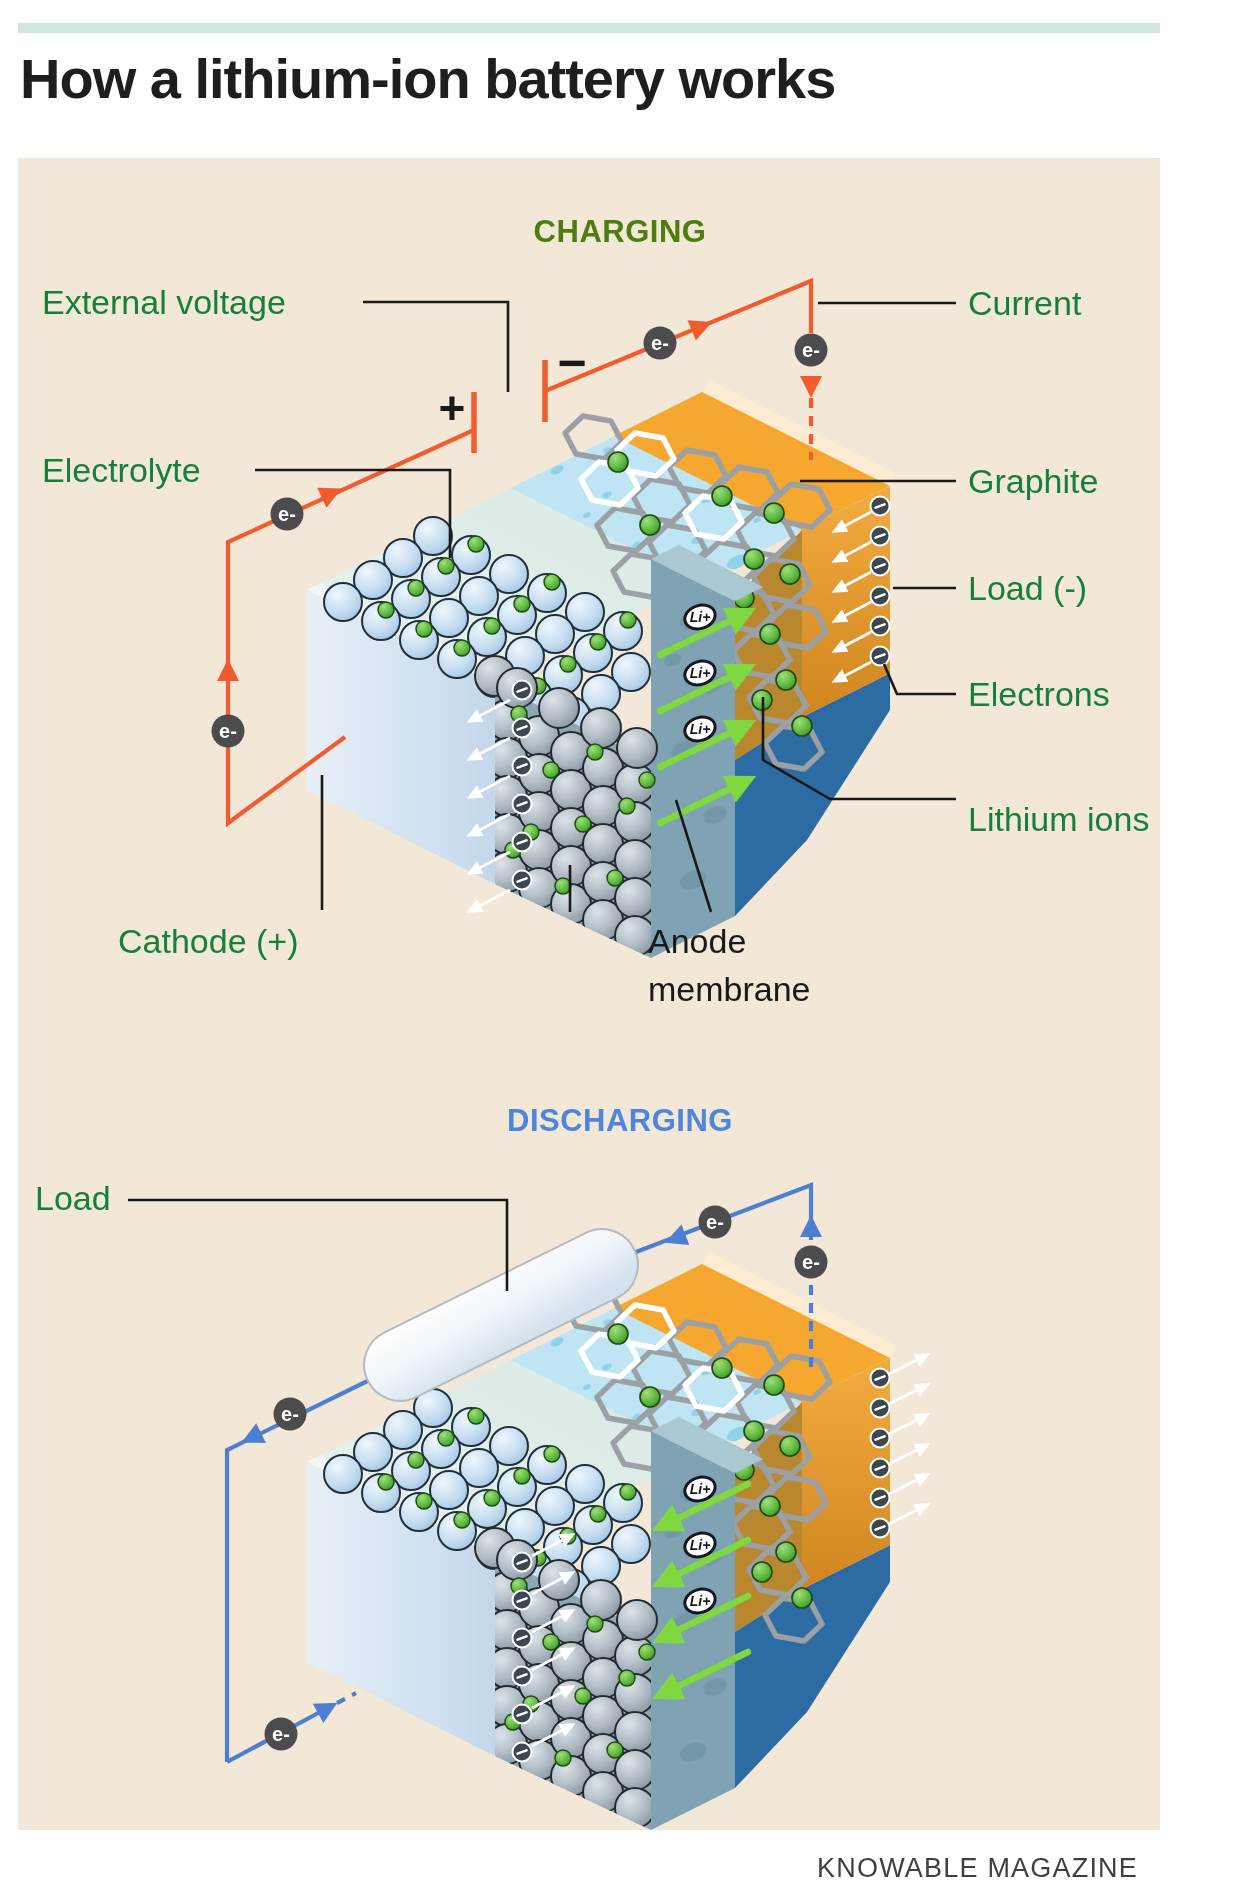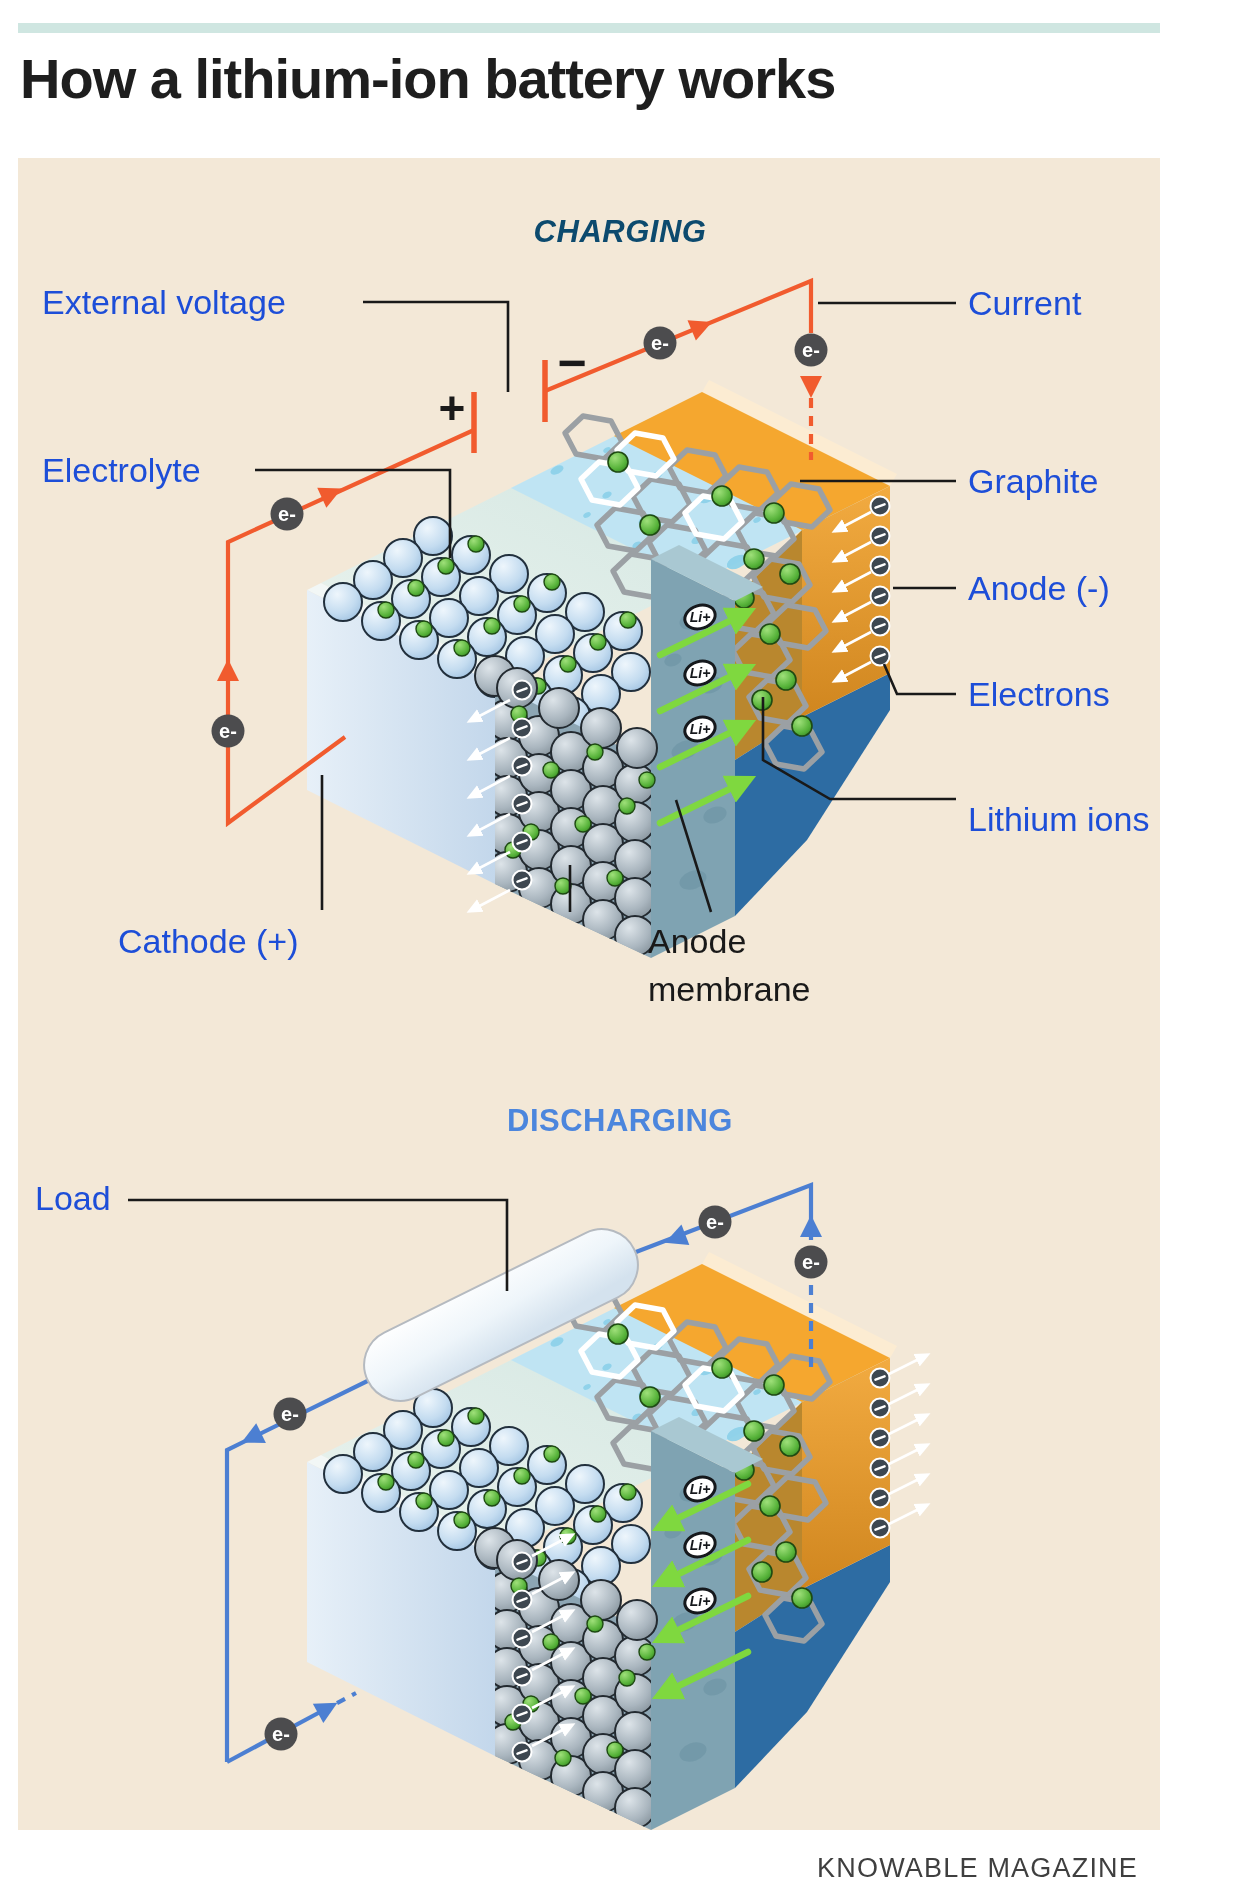--- a/index.html
+++ b/index.html
@@ -3,27 +3,27 @@
 <meta charset="utf-8">
 <style>
   html,body{margin:0;padding:0;background:#fff;}
   .canvas{position:relative;width:1160px;height:1892px;background:#ffffff;overflow:hidden;
           font-family:"Liberation Sans",sans-serif;}
   .strip{position:absolute;left:18px;top:23px;width:1200px;height:10px;background:#cfe6e1;}
   .title{position:absolute;left:20px;top:48px;margin:0;font:700 56px/1.1 "Liberation Sans",sans-serif;
          color:#1e1e1e;letter-spacing:-1px;}
   .panel{position:absolute;left:18px;top:158px;width:1200px;height:1672px;background:#f3e8d7;}
   svg.art{position:absolute;left:0;top:0;width:1240px;height:1892px;}
-  .lbl{position:absolute;font:400 34px/1.25 "Liberation Sans",sans-serif;color:#1d4ed8;
+  .lbl{position:absolute;font:400 34px/1.25 "Liberation Sans",sans-serif;color:#15803d;
        transform:translateY(-50%);white-space:nowrap;}
   .lbl2{position:absolute;font:400 34px/48px "Liberation Sans",sans-serif;color:#191919;white-space:nowrap;}
   .lbl2 span{display:block;}
   .heading{position:absolute;font:700 31px/1 "Liberation Sans",sans-serif;letter-spacing:.5px;
            transform:translate(-50%,-50%);white-space:nowrap;}
-  .heading.chg{color:#0c4a6e;font-style:italic;}
+  .heading.chg{color:#4d7c0f;}
   .heading.dis{color:#4c86dd;}
   .footer{position:absolute;right:22px;top:1868px;transform:translateY(-50%);
           font:400 27px/1 "Liberation Sans",sans-serif;letter-spacing:1.2px;color:#3f3f3f;white-space:nowrap;}
 </style>
 </head>
 <body>
 
 <div class="canvas">
   <div class="strip"></div>
   <h1 class="title">How a lithium-ion battery works</h1>
@@ -411,21 +411,21 @@
     </g>
   </svg>
 
   <div class="heading chg" style="left:620px;top:231px">CHARGING</div>
   <div class="heading dis" style="left:620px;top:1120px">DISCHARGING</div>
 
   <div class="lbl" style="left:42px;top:302px">External voltage</div>
   <div class="lbl" style="left:968px;top:303px">Current</div>
   <div class="lbl" style="left:42px;top:470px">Electrolyte</div>
   <div class="lbl" style="left:968px;top:481px">Graphite</div>
-  <div class="lbl" style="left:968px;top:588px">Anode (-)</div>
+  <div class="lbl" style="left:968px;top:588px">Load (-)</div>
   <div class="lbl" style="left:968px;top:694px">Electrons</div>
   <div class="lbl" style="left:968px;top:819px">Lithium ions</div>
   <div class="lbl" style="left:118px;top:941px">Cathode (+)</div>
   <div class="lbl2" style="left:648px;top:917px">
     <span>Anode</span>
     <span>membrane</span>
   </div>
   <div class="lbl" style="left:35px;top:1198px">Load</div>
 
   <div class="footer">KNOWABLE MAGAZINE</div>

